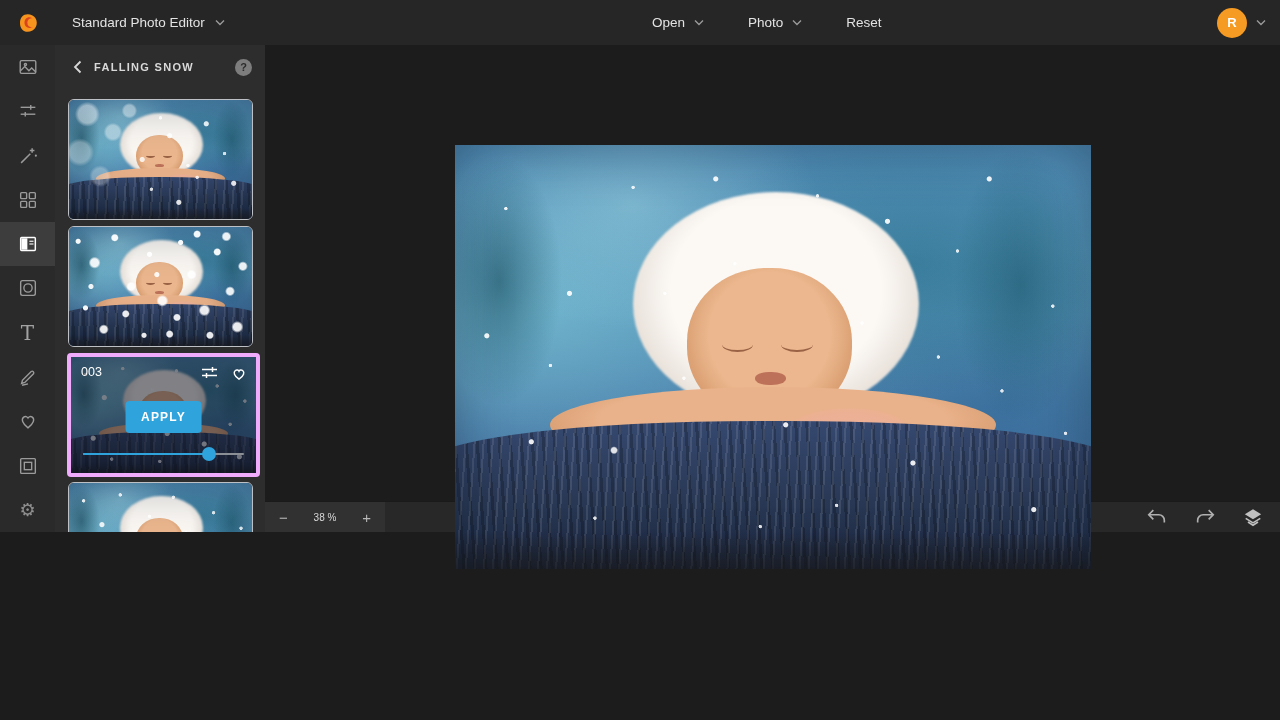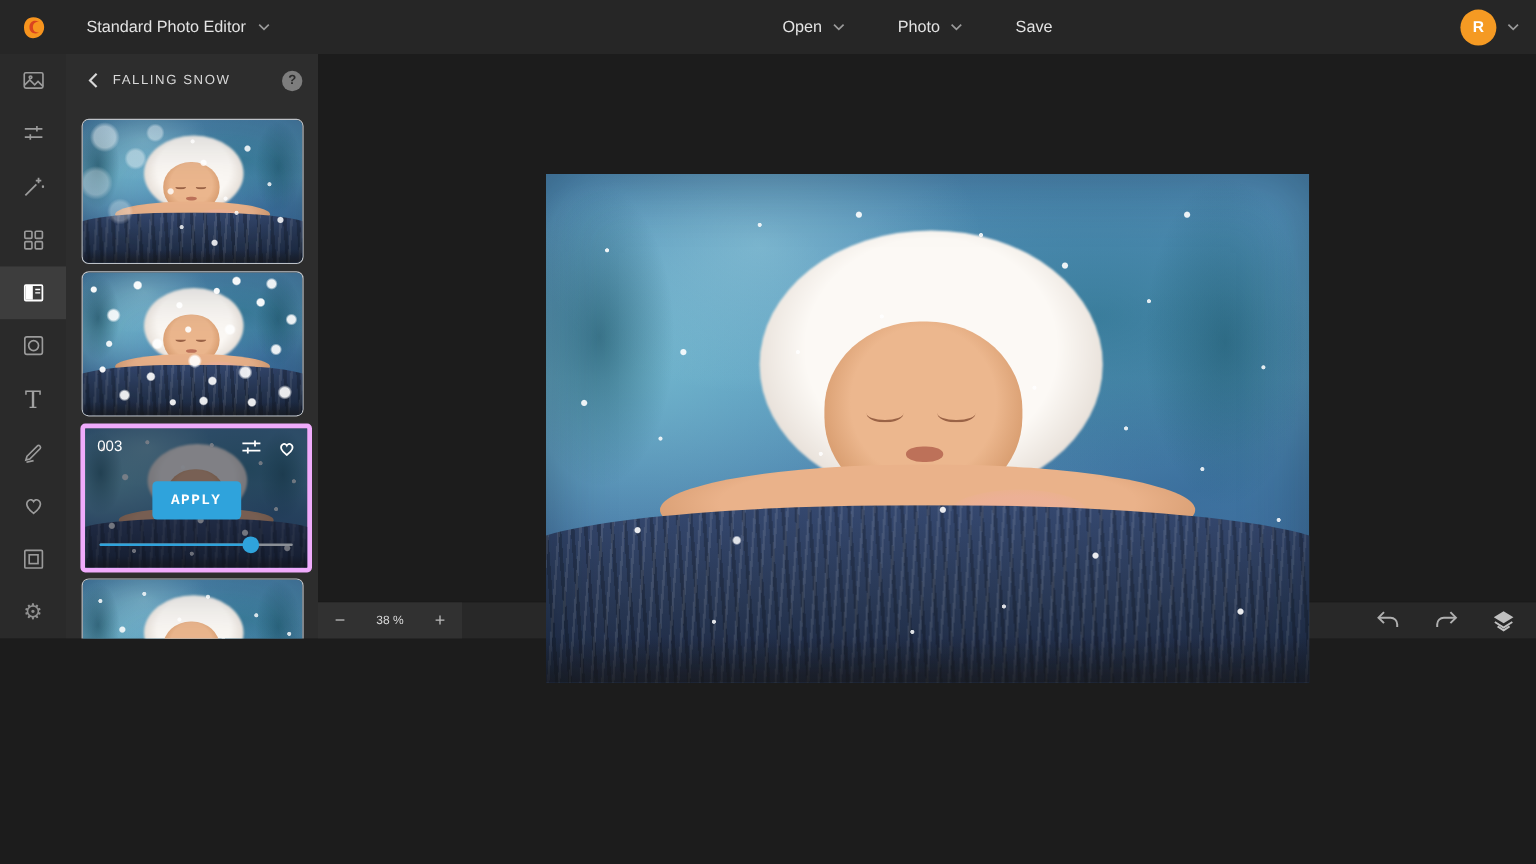--- a/index.html
+++ b/index.html
@@ -29,37 +29,37 @@
   .rail-item.active { background:#3d3d3d; }
   .rail-item svg { display:block; }
   .rail-spacer { flex:1; }
   .glyph-T { font-family:"DejaVu Serif", serif; font-size:20px; color:#a2a2a2; }
   .glyph-gear { font-size:18px; color:#8f8f8f; }
 
   
   .panel { width:210px; background:#2d2d2d; flex:0 0 210px; display:flex; flex-direction:column; overflow:hidden; }
   .panel-header { height:44px; display:flex; align-items:center; padding:0 13px; flex:0 0 44px; }
   .back-btn { width:18px; height:18px; display:flex; align-items:center; justify-content:center; cursor:pointer; }
-  .panel-title { color:#d9d9d9; font-size:11px; font-weight:normal; letter-spacing:1.3px; margin-left:8px; }
+  .panel-title { color:#d9d9d9; font-size:11px; font-weight:bold; letter-spacing:1.3px; margin-left:8px; }
   .help-btn { margin-left:auto; width:17px; height:17px; border-radius:50%; background:#7d7d7d;
     color:#2b2b2b; font-size:11px; font-weight:bold; display:flex; align-items:center; justify-content:center; cursor:pointer; }
   .thumb-list { flex:1; padding:10px 12px 0 13px; overflow:hidden; }
 
   .thumb { width:185px; height:121px; border-radius:6px; border:1px solid rgba(215,220,226,.85);
     overflow:hidden; margin-bottom:6px; position:relative; cursor:pointer; }
 
   .selected-wrap { width:193px; margin:0 0 5px -1px; border:4px solid #f0abfc; border-radius:4px;
     height:124px; position:relative; overflow:hidden; cursor:pointer; }
   .card-overlay { position:absolute; inset:0; background:rgba(13,18,30,.52); }
   .card-label { position:absolute; top:8px; left:10px; color:#fff; font-size:12.5px; z-index:3; }
   .card-icons { position:absolute; top:8px; right:8px; display:flex; gap:12px; z-index:3; }
   .card-icon { cursor:pointer; }
   .apply-btn { position:absolute; left:50%; top:44px; transform:translateX(-50%); z-index:3;
     background:#2fa3dc; color:#fff; border:none; border-radius:4px; padding:9px 16px;
-    font-size:12px; font-weight:bold; letter-spacing:1.2px; cursor:pointer; font-family:Liberation Mono, monospace; }
+    font-size:12px; font-weight:bold; letter-spacing:1.2px; cursor:pointer; font-family:Liberation Sans, sans-serif; }
   .card-slider { position:absolute; left:12px; right:12px; bottom:12px; height:14px; z-index:3; cursor:pointer; }
   .slider-track { position:absolute; top:6px; left:0; right:0; height:2px; background:#8a8f96; border-radius:1px; }
   .slider-fill { position:absolute; top:6px; left:0; height:2px; background:#2fa3dc; border-radius:1px; }
   .slider-thumb { position:absolute; top:0; width:14px; height:14px; margin-left:-7px;
     border-radius:50%; background:#2fa3dc; }
 
   
   .main { flex:1; display:flex; flex-direction:column; min-width:0; }
   .canvas { flex:1; position:relative; background:#1c1c1c; }
   .stage { position:absolute; left:190px; top:100px; width:636px; height:424px; overflow:hidden; }
@@ -226,21 +226,21 @@
             <polyline points="1,1.5 5,5.5 9,1.5" fill="none" stroke="#9a9a9a" stroke-width="1.4"></polyline>
           </svg>
       </div>
       <div class="menu-item">
         <span>Photo</span>
         <svg class="chev" viewBox="0 0 10 7">
             <polyline points="1,1.5 5,5.5 9,1.5" fill="none" stroke="#9a9a9a" stroke-width="1.4"></polyline>
           </svg>
       </div>
       <div class="menu-item">
-        <span>Save</span>
+        <span>Reset</span>
       </div>
     </div>
 
     <div class="topbar-right">
       <div class="avatar">R</div>
       <svg class="chev" viewBox="0 0 10 7">
           <polyline points="1,1.5 5,5.5 9,1.5" fill="none" stroke="#9a9a9a" stroke-width="1.4"></polyline>
         </svg>
     </div>
   </div>

